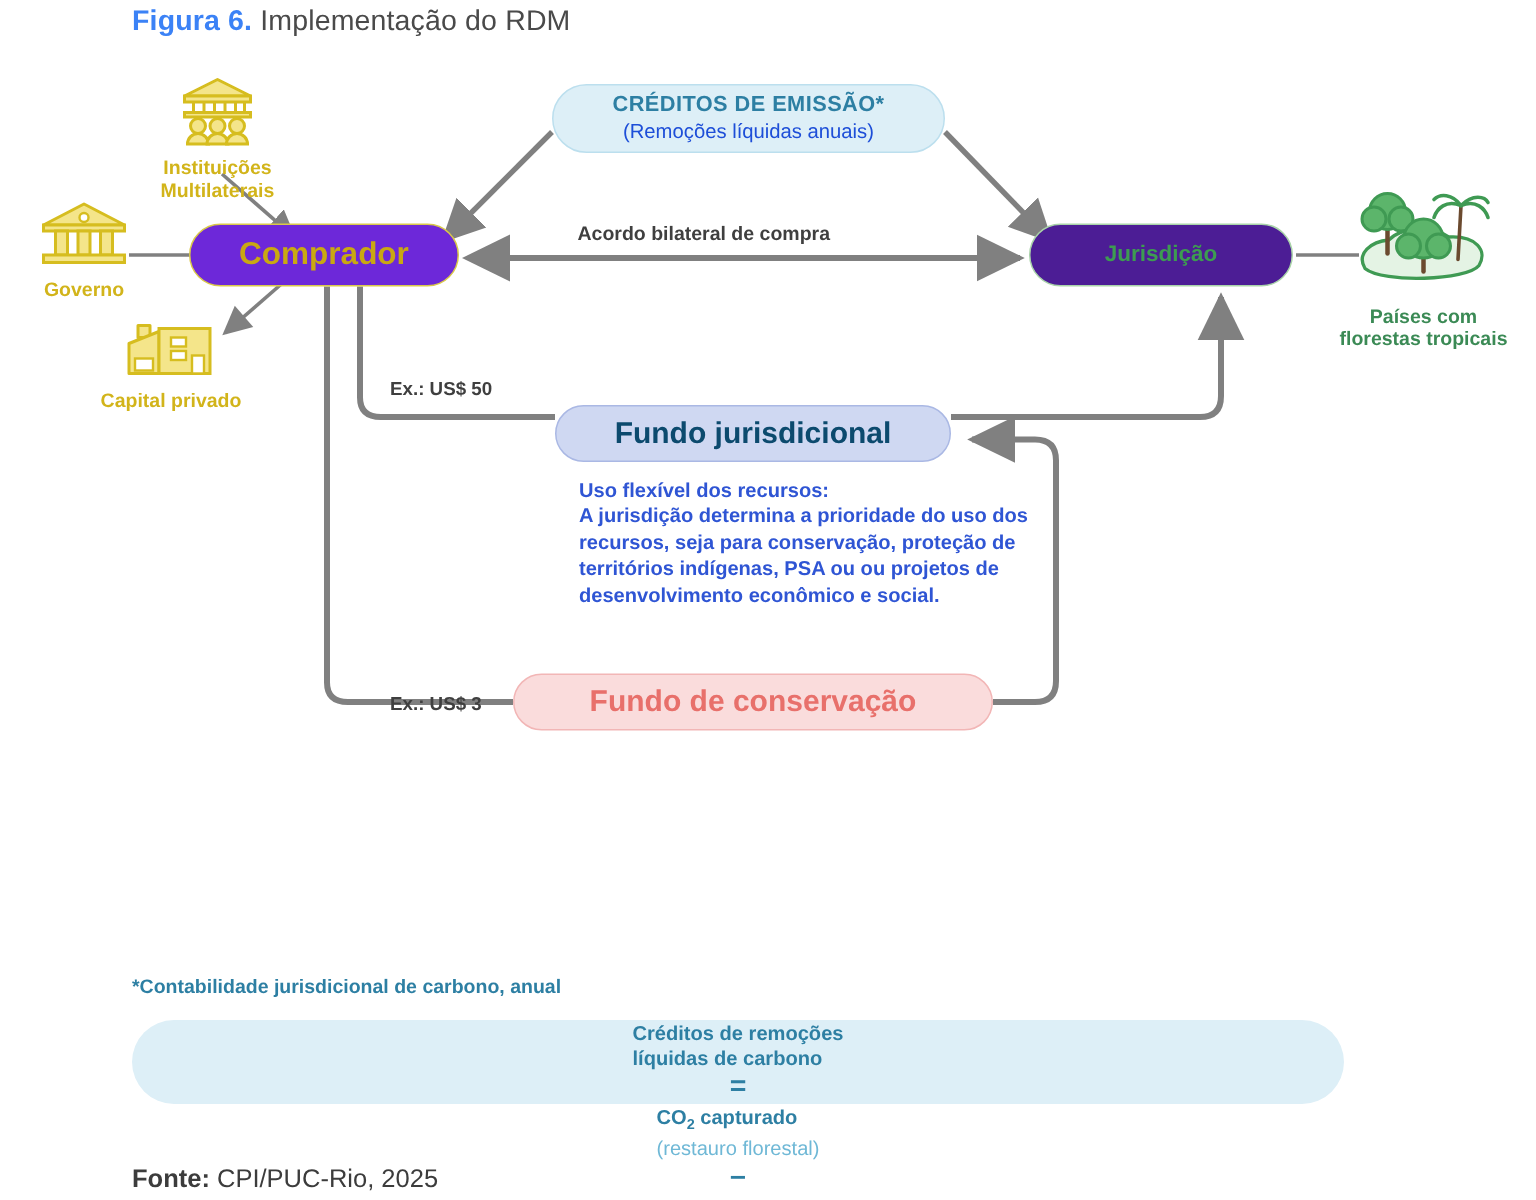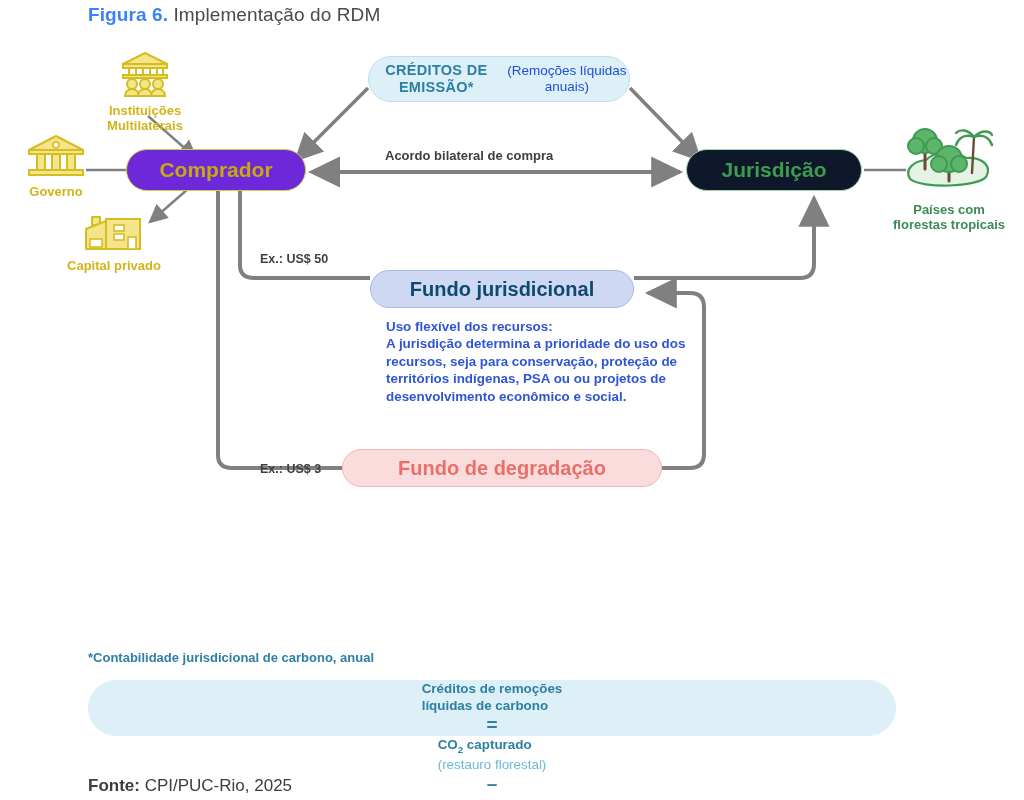--- a/index.html
+++ b/index.html
@@ -31,27 +31,27 @@
     line-height:1.15;
   }
 
   #node-comprador{
     left:126px; top:149px; width:180px; height:42px;
     background:#6d28d9; border:1.6px solid #d9c84a;
     color:#c9a812; font-size:21px; font-weight:bold;
   }
   #node-jurisdicao{
     left:686px; top:149px; width:176px; height:42px;
-    background:#0f172a; border:1.6px solid #a9d3a9;
-    color:#3d9c51; font-size:21px; font-weight:bold;
+    background:#4c1d95; border:1.6px solid #a9d3a9;
+    color:#3d9c51; font-size:15px; font-weight:bold;
   }
   #node-creditos{
     left:368px; top:56px; width:262px; height:46px;
     background:#ddeff7; border:1.5px solid #bcdfee;
-    flex-direction:row; justify-content:center; gap:1px;
+    flex-direction:column; justify-content:center; gap:1px;
   }
   #node-creditos .l1{font-size:14.5px;font-weight:bold;color:#2d7fa3;letter-spacing:.3px;}
   #node-creditos .l2{font-size:13.5px;color:#1d4ed8;}
 
   #node-fundo-jur{
     left:370px; top:270px; width:264px; height:38px;
     background:#cfd8f2; border:1.5px solid #aab8e4;
     color:#0c4a6e; font-size:20px; font-weight:bold;
   }
   #node-fundo-perm{
@@ -245,21 +245,21 @@
 
   <div id="node-jurisdicao" class="pill">
     <span>Jurisdição</span>
   </div>
 
   <div id="node-fundo-jur" class="pill">
     <span>Fundo jurisdicional</span>
   </div>
 
   <div id="node-fundo-perm" class="pill">
-    <span>Fundo de degradação</span>
+    <span>Fundo de conservação</span>
   </div>
 
   <div id="lbl-acordo" class="edge-label">Acordo bilateral de compra</div>
   <div id="lbl-ex50" class="edge-label">Ex.: US$ 50</div>
   <div id="lbl-ex3" class="edge-label">Ex.: US$ 3</div>
 
   <div id="txt-jur" class="body-text">
     <span class="hdr">Uso flexível dos recursos:</span>
     <span>A jurisdição determina a prioridade do uso dos recursos, seja para conservação, proteção de territórios indígenas, PSA ou ou projetos de desenvolvimento econômico e social.</span>
   </div>

